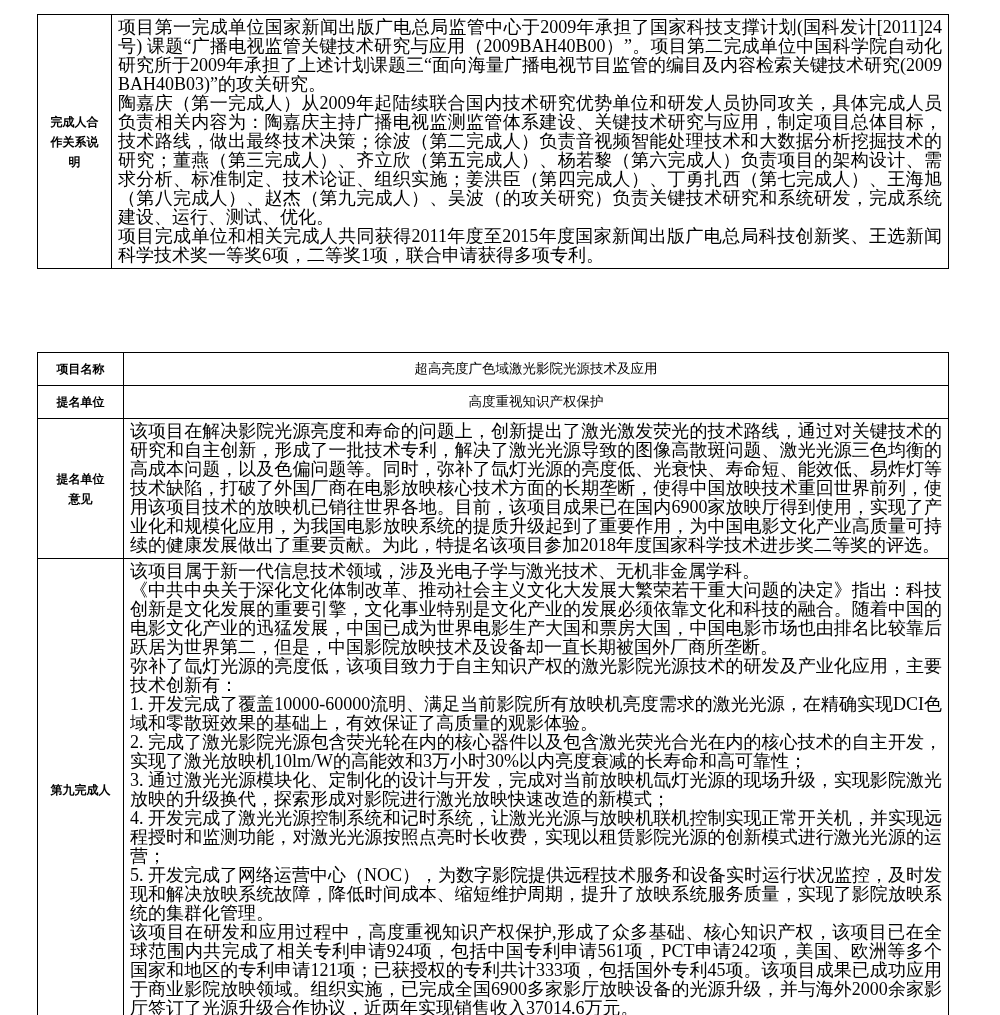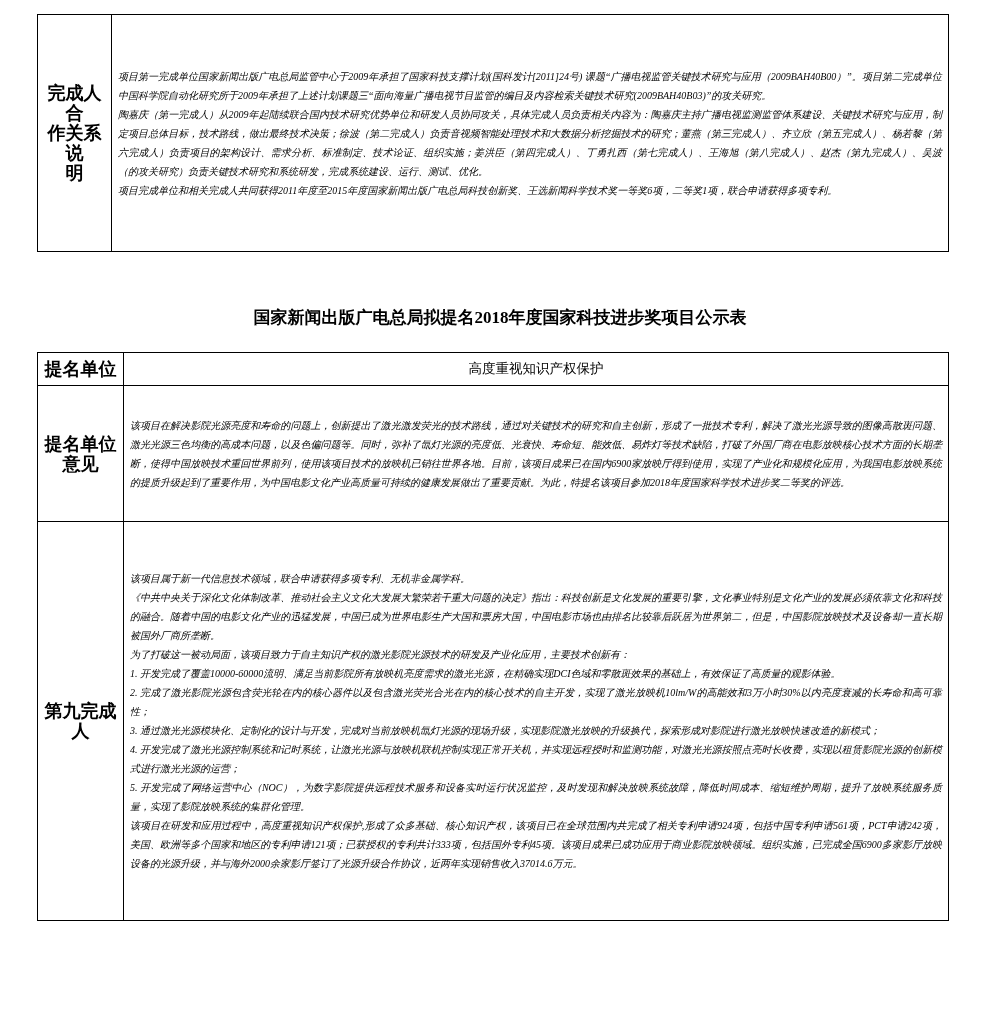--- a/index.html
+++ b/index.html
@@ -22,33 +22,32 @@
     border-collapse: collapse;
     table-layout: fixed;
     width: 912px;
   }
   table.doc-table td {
     border: 1px solid #000000;
     vertical-align: middle;
   }
   td.hdr {
     font-weight: bold;
-    font-size: 18px;
+    font-size: 12px;
     line-height: 20px;
     text-align: center;
     white-space: pre-line;
     padding: 2px;
   }
   td.body-text {
-    font-size: 10px;
+    font-size: 18px;
     line-height: 19px;
     text-align: justify;
     word-break: break-all;
     padding: 3px 6px;
-    font-style: italic;
   }
   td.body-text p {
     margin: 0;
   }
   td.centered-value {
     font-size: 13.5px;
     text-align: center;
     padding: 2px 6px;
   }
   .tbl-coop { top: 14px; }
@@ -85,41 +84,44 @@
 明</td>
       <td class="body-text">
         <p>项目第一完成单位国家新闻出版广电总局监管中心于2009年承担了国家科技支撑计划(国科发计[2011]24号) 课题“广播电视监管关键技术研究与应用（2009BAH40B00）”。项目第二完成单位中国科学院自动化研究所于2009年承担了上述计划课题三“面向海量广播电视节目监管的编目及内容检索关键技术研究(2009BAH40B03)”的攻关研究。</p>
         <p>陶嘉庆（第一完成人）从2009年起陆续联合国内技术研究优势单位和研发人员协同攻关，具体完成人员负责相关内容为：陶嘉庆主持广播电视监测监管体系建设、关键技术研究与应用，制定项目总体目标，技术路线，做出最终技术决策；徐波（第二完成人）负责音视频智能处理技术和大数据分析挖掘技术的研究；董燕（第三完成人）、齐立欣（第五完成人）、杨若黎（第六完成人）负责项目的架构设计、需求分析、标准制定、技术论证、组织实施；姜洪臣（第四完成人）、丁勇扎西（第七完成人）、王海旭（第八完成人）、赵杰（第九完成人）、吴波（的攻关研究）负责关键技术研究和系统研发，完成系统建设、运行、测试、优化。</p>
         <p>项目完成单位和相关完成人共同获得2011年度至2015年度国家新闻出版广电总局科技创新奖、王选新闻科学技术奖一等奖6项，二等奖1项，联合申请获得多项专利。</p>
       </td>
     </tr>
   </tbody>
     </table>
 
-  <h1 class="doc-title">国家新闻出版广电总局拟提名2018年度国家科技进步奖项目公示表</h1>
 
   <table class="doc-table tbl-main">
     <tbody>
+        <tr class="row-name">
+      <td class="hdr">项目名称</td>
+      <td class="centered-value">超高亮度广色域激光影院光源技术及应用</td>
+    </tr>
     <tr class="row-unit">
       <td class="hdr">提名单位</td>
       <td class="centered-value">高度重视知识产权保护</td>
     </tr>
     <tr class="row-opinion">
       <td class="hdr">提名单位
 意见</td>
       <td class="body-text">
         <p>该项目在解决影院光源亮度和寿命的问题上，创新提出了激光激发荧光的技术路线，通过对关键技术的研究和自主创新，形成了一批技术专利，解决了激光光源导致的图像高散斑问题、激光光源三色均衡的高成本问题，以及色偏问题等。同时，弥补了氙灯光源的亮度低、光衰快、寿命短、能效低、易炸灯等技术缺陷，打破了外国厂商在电影放映核心技术方面的长期垄断，使得中国放映技术重回世界前列，使用该项目技术的放映机已销往世界各地。目前，该项目成果已在国内6900家放映厅得到使用，实现了产业化和规模化应用，为我国电影放映系统的提质升级起到了重要作用，为中国电影文化产业高质量可持续的健康发展做出了重要贡献。为此，特提名该项目参加2018年度国家科学技术进步奖二等奖的评选。</p>
       </td>
     </tr>
     <tr class="row-intro">
       <td class="hdr">第九完成人</td>
       <td class="body-text">
-        <p>该项目属于新一代信息技术领域，联合申请获得多项专利、无机非金属学科。</p>
+        <p>该项目属于新一代信息技术领域，涉及光电子学与激光技术、无机非金属学科。</p>
         <p>《中共中央关于深化文化体制改革、推动社会主义文化大发展大繁荣若干重大问题的决定》指出：科技创新是文化发展的重要引擎，文化事业特别是文化产业的发展必须依靠文化和科技的融合。随着中国的电影文化产业的迅猛发展，中国已成为世界电影生产大国和票房大国，中国电影市场也由排名比较靠后跃居为世界第二，但是，中国影院放映技术及设备却一直长期被国外厂商所垄断。</p>
-        <p>为了打破这一被动局面，该项目致力于自主知识产权的激光影院光源技术的研发及产业化应用，主要技术创新有：</p>
+        <p>弥补了氙灯光源的亮度低，该项目致力于自主知识产权的激光影院光源技术的研发及产业化应用，主要技术创新有：</p>
         <p>1. 开发完成了覆盖10000-60000流明、满足当前影院所有放映机亮度需求的激光光源，在精确实现DCI色域和零散斑效果的基础上，有效保证了高质量的观影体验。</p>
         <p>2.  完成了激光影院光源包含荧光轮在内的核心器件以及包含激光荧光合光在内的核心技术的自主开发，实现了激光放映机10lm/W的高能效和3万小时30%以内亮度衰减的长寿命和高可靠性；</p>
         <p>3.  通过激光光源模块化、定制化的设计与开发，完成对当前放映机氙灯光源的现场升级，实现影院激光放映的升级换代，探索形成对影院进行激光放映快速改造的新模式；</p>
         <p>4.  开发完成了激光光源控制系统和记时系统，让激光光源与放映机联机控制实现正常开关机，并实现远程授时和监测功能，对激光光源按照点亮时长收费，实现以租赁影院光源的创新模式进行激光光源的运营；</p>
         <p>5.  开发完成了网络运营中心（NOC），为数字影院提供远程技术服务和设备实时运行状况监控，及时发现和解决放映系统故障，降低时间成本、缩短维护周期，提升了放映系统服务质量，实现了影院放映系统的集群化管理。</p>
         <p>该项目在研发和应用过程中，高度重视知识产权保护,形成了众多基础、核心知识产权，该项目已在全球范围内共完成了相关专利申请924项，包括中国专利申请561项，PCT申请242项，美国、欧洲等多个国家和地区的专利申请121项；已获授权的专利共计333项，包括国外专利45项。该项目成果已成功应用于商业影院放映领域。组织实施，已完成全国6900多家影厅放映设备的光源升级，并与海外2000余家影厅签订了光源升级合作协议，近两年实现销售收入37014.6万元。</p>
       </td>
     </tr>
   </tbody>
     </table>

